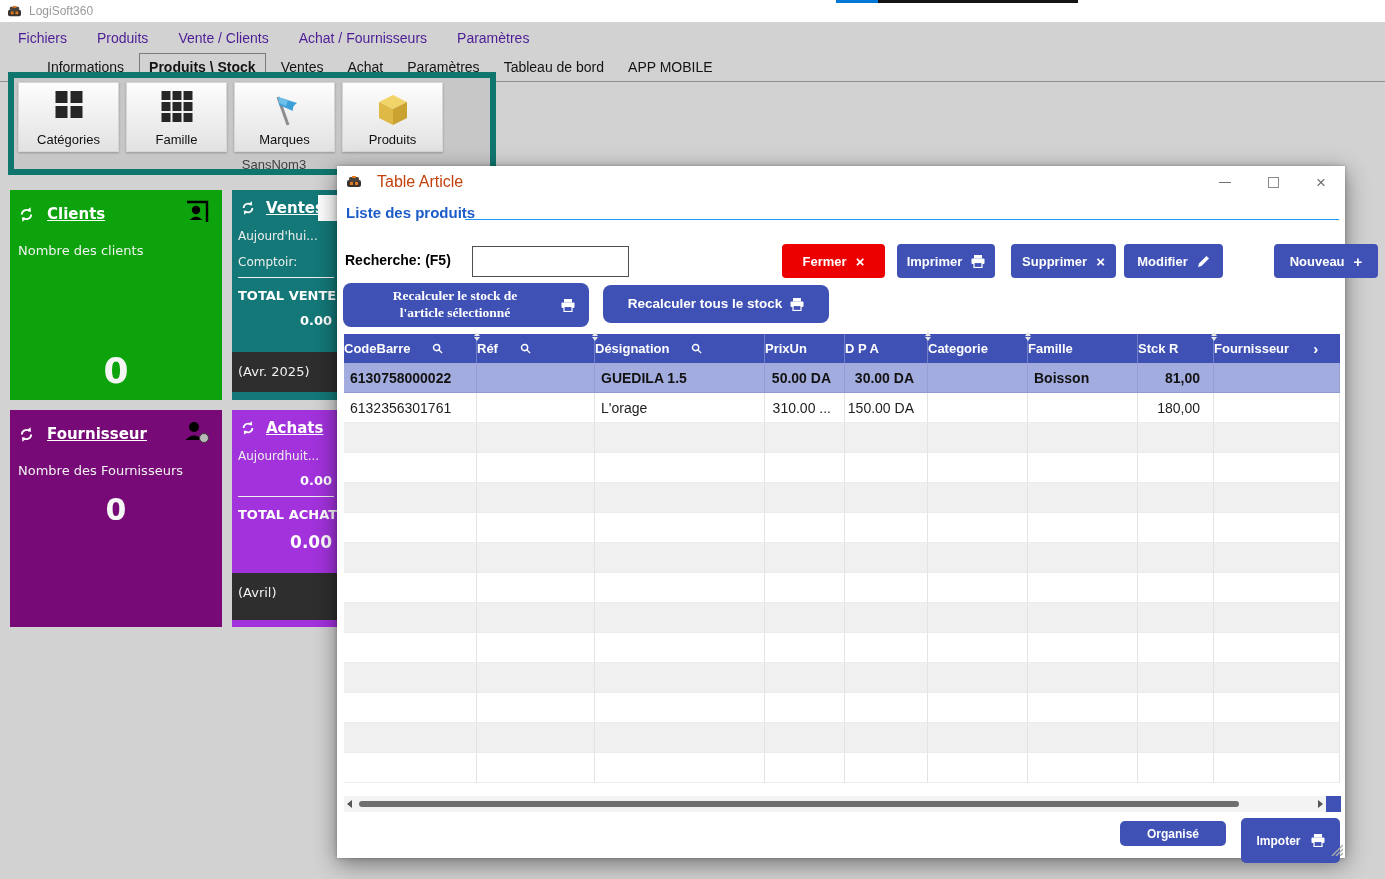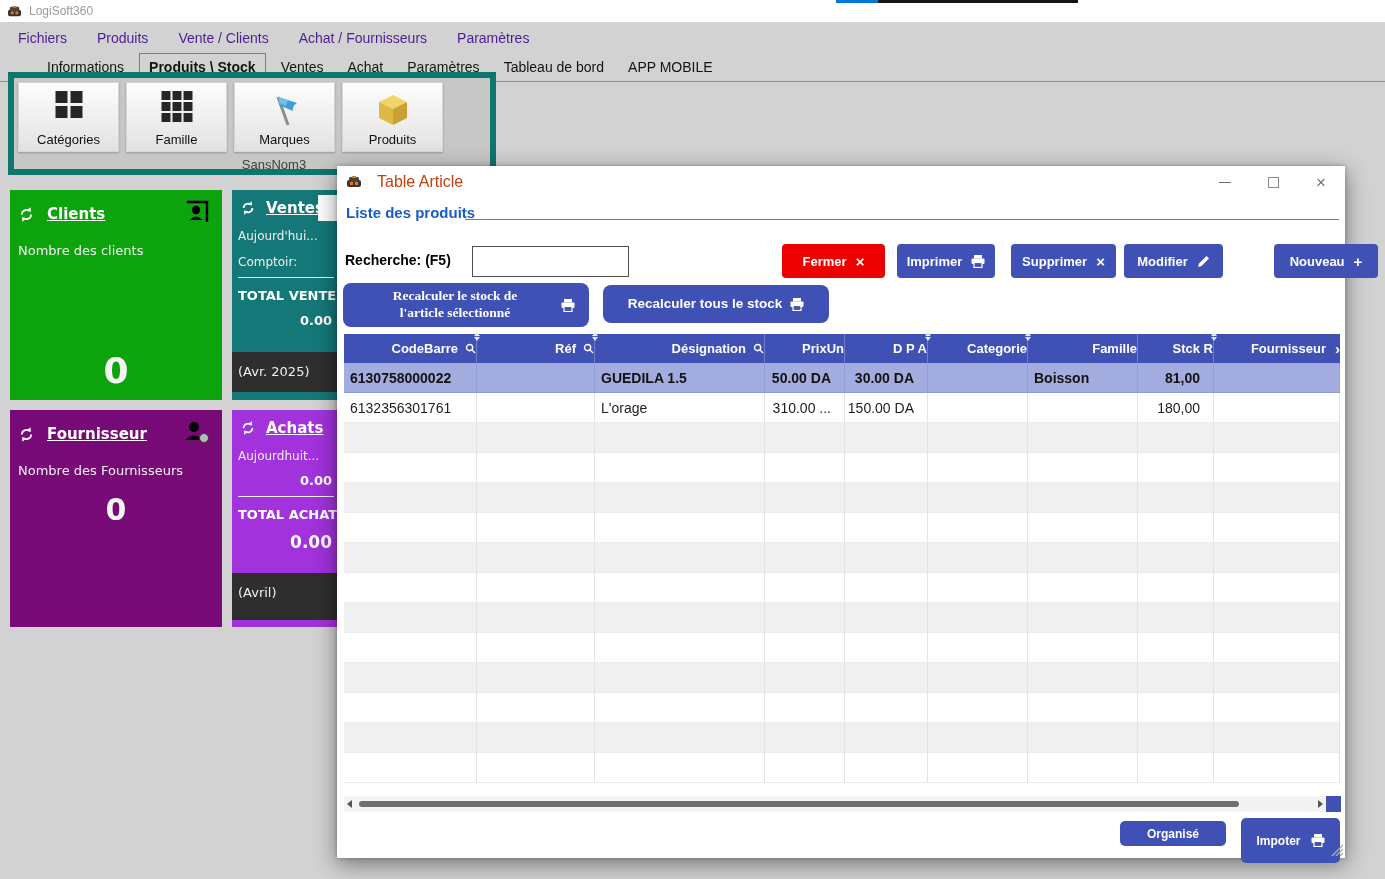--- a/index.html
+++ b/index.html
@@ -75,21 +75,21 @@
   .b-nouveau { left:898px; width:104px;margin-left:39px; }
 
   .rbtn { position:absolute; background:#3f51b5; color:#fff; font-weight:bold; font-size:13.5px; border:none; border-radius:8px; display:flex; align-items:center; justify-content:center; gap:8px; cursor:pointer; font-family:"Liberation Sans", sans-serif; line-height:1.25; }
   .b-recalc1 { left:6px; top:117px; width:246px; height:44px;font-family:Liberation Serif, serif; }
   .b-recalc1 .txt { width:196px; text-align:center; }
   .b-recalc2 { left:266px; top:119px; width:226px; height:38px; }
 
   
   .grid-cols { display:grid; grid-template-columns:133px 118px 170px 80px 83px 100px 110px 76px 126px; }
   .tbl-head { position:absolute; left:7px; top:168px; width:996px; height:29px; background:#3f51b5; color:#fff; }
-  .hcell { position:relative; display:flex; align-items:center; justify-content:flex-end; gap:7px; font-size:13px; font-weight:bold; border-right:1px solid rgba(255,255,255,.25); }
+  .hcell { position:relative; display:flex; align-items:center; justify-content:flex-start; gap:22px; font-size:13px; font-weight:bold; border-right:1px solid rgba(255,255,255,.25); }
   .hcell .sortc { position:absolute; right:-4px; top:-2px; display:flex; flex-direction:column; align-items:center; z-index:2; }
   .sortc i { display:block; width:0; height:0; border-left:3px solid transparent; border-right:3px solid transparent; }
   .sortc i.up { border-bottom:4px solid #e8e8e8; margin-bottom:1px; }
   .sortc i.dn { border-top:4px solid #e8e8e8; }
   .chev { font-size:15px; font-weight:bold; margin-left:2px; }
   .tbl-body { position:absolute; left:7px; top:197px; width:996px; }
   .trow { height:30px; }
   .tcell { font-size:14px; color:#1d1d1d; display:flex; align-items:center; border-right:1px solid #e3e3e3; border-bottom:1px solid #ececec; padding:0 6px; overflow:hidden; white-space:nowrap; }
   .tcell.num { justify-content:flex-end; padding-right:13px; }
   .trow.sel { background:#a3acdf; }

